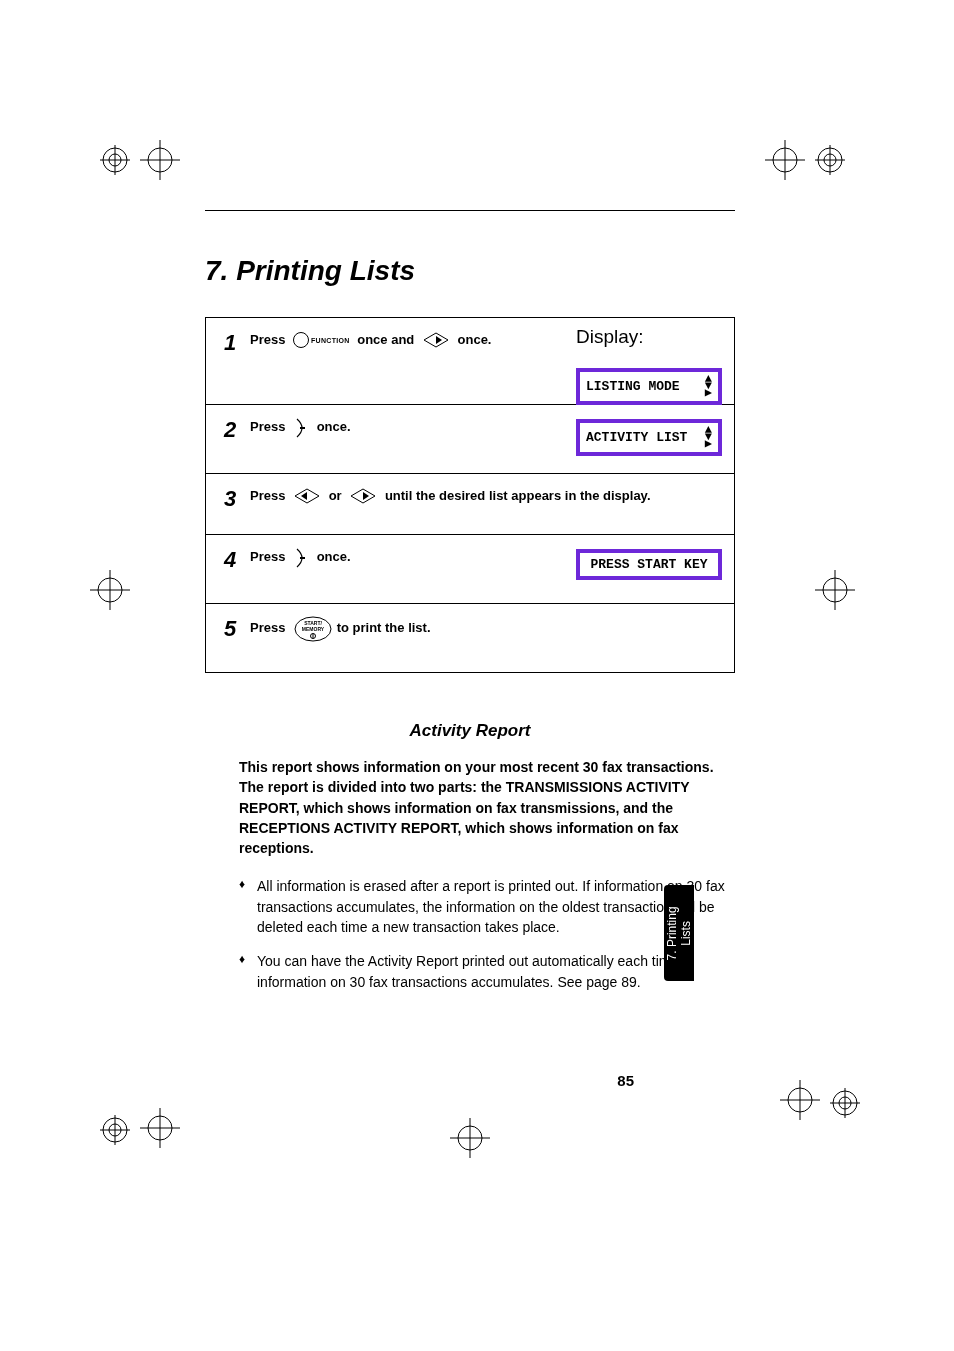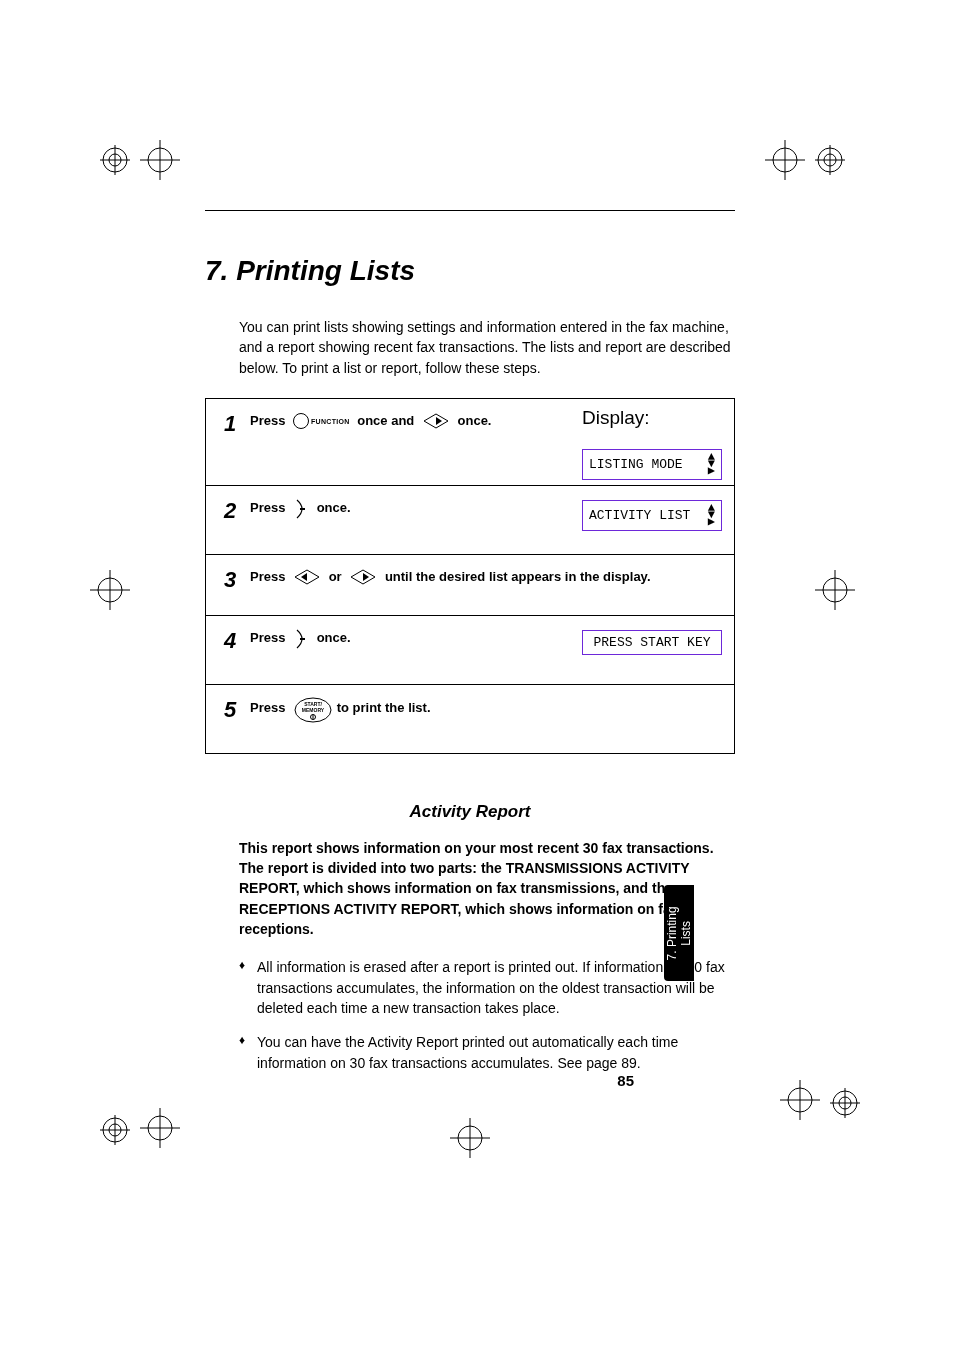--- a/index.html
+++ b/index.html
@@ -100,28 +100,29 @@
     right: 12px;
     top: 8px;
     text-align: left;
   }
   .display-label {
     font-size: 19px;
     font-weight: normal;
     margin-bottom: 20px;
   }
   .display-box {
-    border: 1px solid #6d28d9;
+    border: 4px solid #6d28d9;
     font-family: "Courier New", monospace;
     font-size: 13px;
     padding: 4px 6px;
     width: 126px;
     display: flex;
     justify-content: space-between;
     align-items: center;
+    font-weight: bold;
   }
   .ud-arrows {
     font-size: 12px;
     line-height: 7px;
     text-align: center;
   }
   .ud-arrows::after { content: "▲\A▼\A▶"; white-space: pre; }
 
   
   .icon {
@@ -312,21 +313,20 @@
         <line x1="15" y1="0" x2="15" y2="30" stroke="#000"></line>
         <line x1="0" y1="15" x2="30" y2="15" stroke="#000"></line>
       </svg>
   </div>
 
   <div class="hr-top"></div>
 
   <div class="content">
     <h1 class="chapter-title">7.  Printing Lists</h1>
 
-    <p class="intro">You can print lists showing settings and information entered in the fax machine, and a report showing recent fax transactions. The lists and report are described below. To print a list or report, follow these steps.</p>
 
     <div class="steps-box">
 
       <div class="step" style="min-height:62px;">
         <div class="step-num">1</div>
         <div class="step-body">
           <span class="txt">Press </span>
           <span class="fn-btn icon">
             <span class="circle-o"></span>
             <span class="fn-label">FUNCTION</span>

